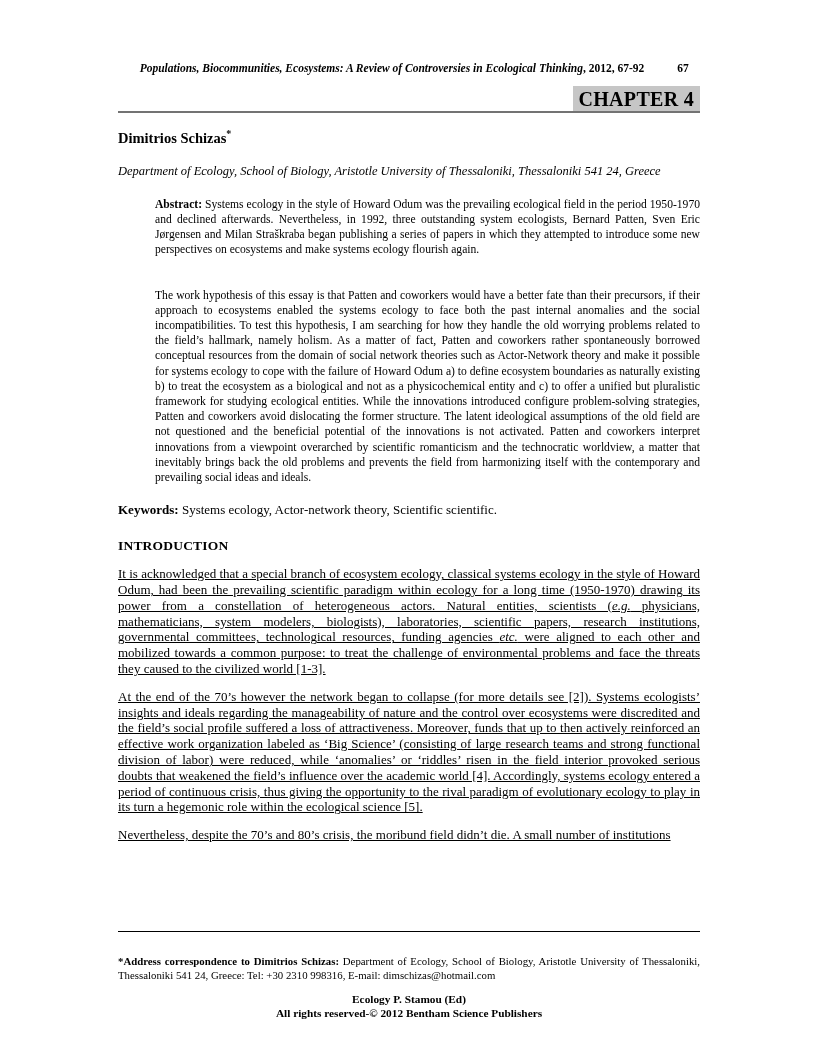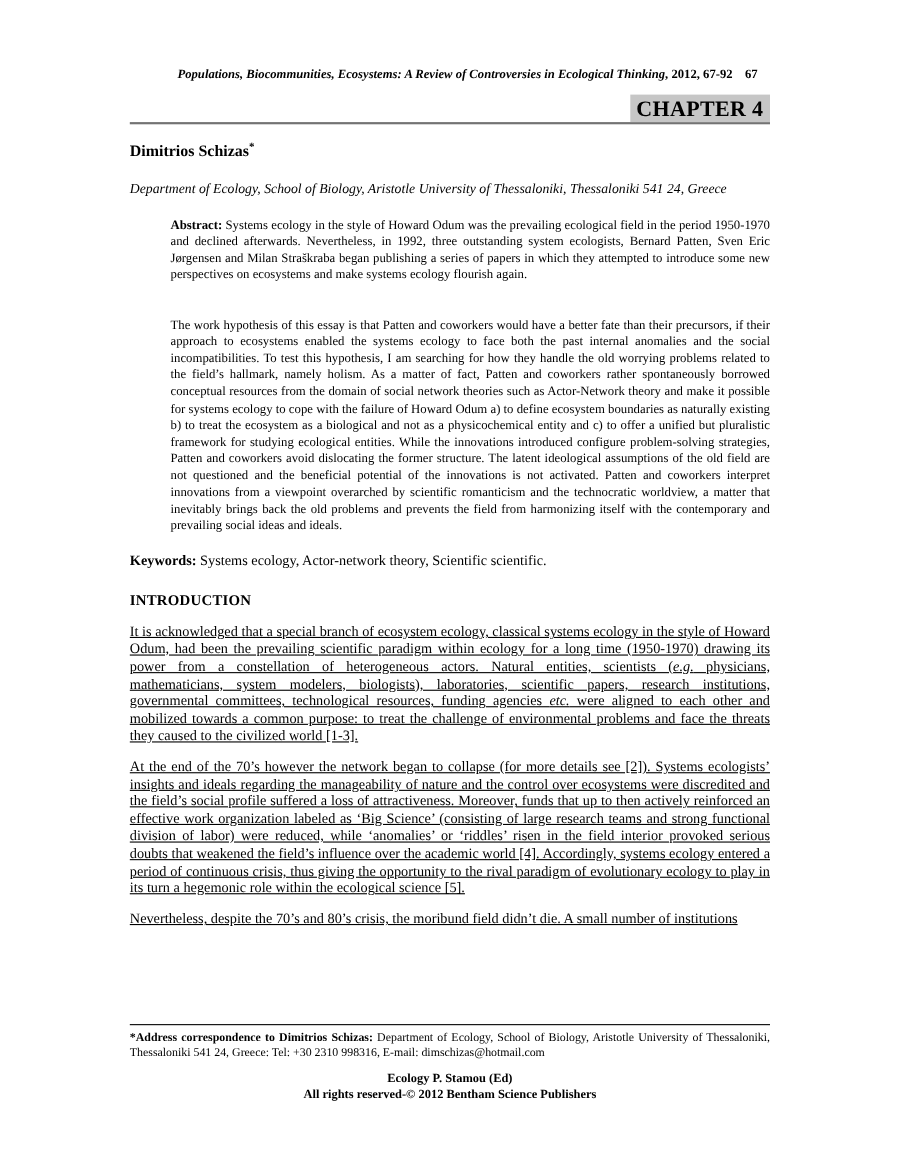--- a/index.html
+++ b/index.html
@@ -7,21 +7,21 @@
   .page {
     position:relative;
     width:816px; height:1056px;
     background:#ffffff;
     color:#000;
     font-family:"Liberation Serif", serif;
     padding:62px 116px 0 118px;
     overflow:hidden;
   }
   .running-head { display:flex; align-items:baseline; font-size:11.5px; font-weight:bold; }
-  .running-title-wrap { flex:1; text-align:right; }
+  .running-title-wrap { flex:1; text-align:center; }
   .running-title-italic { font-style:italic; }
   .running-page-num { width:34px; text-align:center; }
 
   .chapter-row { text-align:right; margin-top:12px; border-bottom:2px solid #737373; }
   .chapter-box {
     display:inline-block; vertical-align:bottom;
     background:#c6c6c6;
     font-weight:bold; font-size:20px; line-height:24px;
     padding:1px 6px 0 6px; letter-spacing:0.3px;
   }
@@ -32,21 +32,21 @@
   .affiliation { margin-top:17px; font-size:12.5px; font-style:italic; }
 
   .abstract { margin-left:37px; margin-top:18px; font-size:11.6px; line-height:15.2px; text-align:justify; }
   .abstract p + p { margin-top:30px; }
 
   .keywords { margin-top:17px; font-size:13px; }
   .section-heading { margin-top:20px; font-size:13.5px; font-weight:bold; letter-spacing:0.2px; }
   .body-text p { font-size:13px; line-height:15.8px; text-align:justify; margin-top:12px;text-decoration:underline; }
 
   .bottom { position:absolute; left:118px; right:116px; top:931px; }
-  .footnote { border-top:1px solid #000; padding-top:5px; font-size:10.8px; line-height:13.5px; text-align:justify; }
+  .footnote { border-top:1px solid #000; padding-top:23px; font-size:10.8px; line-height:13.5px; text-align:justify; }
   .imprint { margin-top:10px; text-align:center; font-weight:bold; font-size:11.3px; line-height:14px; }
 </style>
 </head>
 <body>
 
 <div class="page">
 
   <div class="running-head">
     <span class="running-title-wrap"><span class="running-title-italic">Populations, Biocommunities, Ecosystems: A Review of Controversies in Ecological Thinking</span><span>, 2012, 67-92</span></span>
     <span class="running-page-num">67</span>

